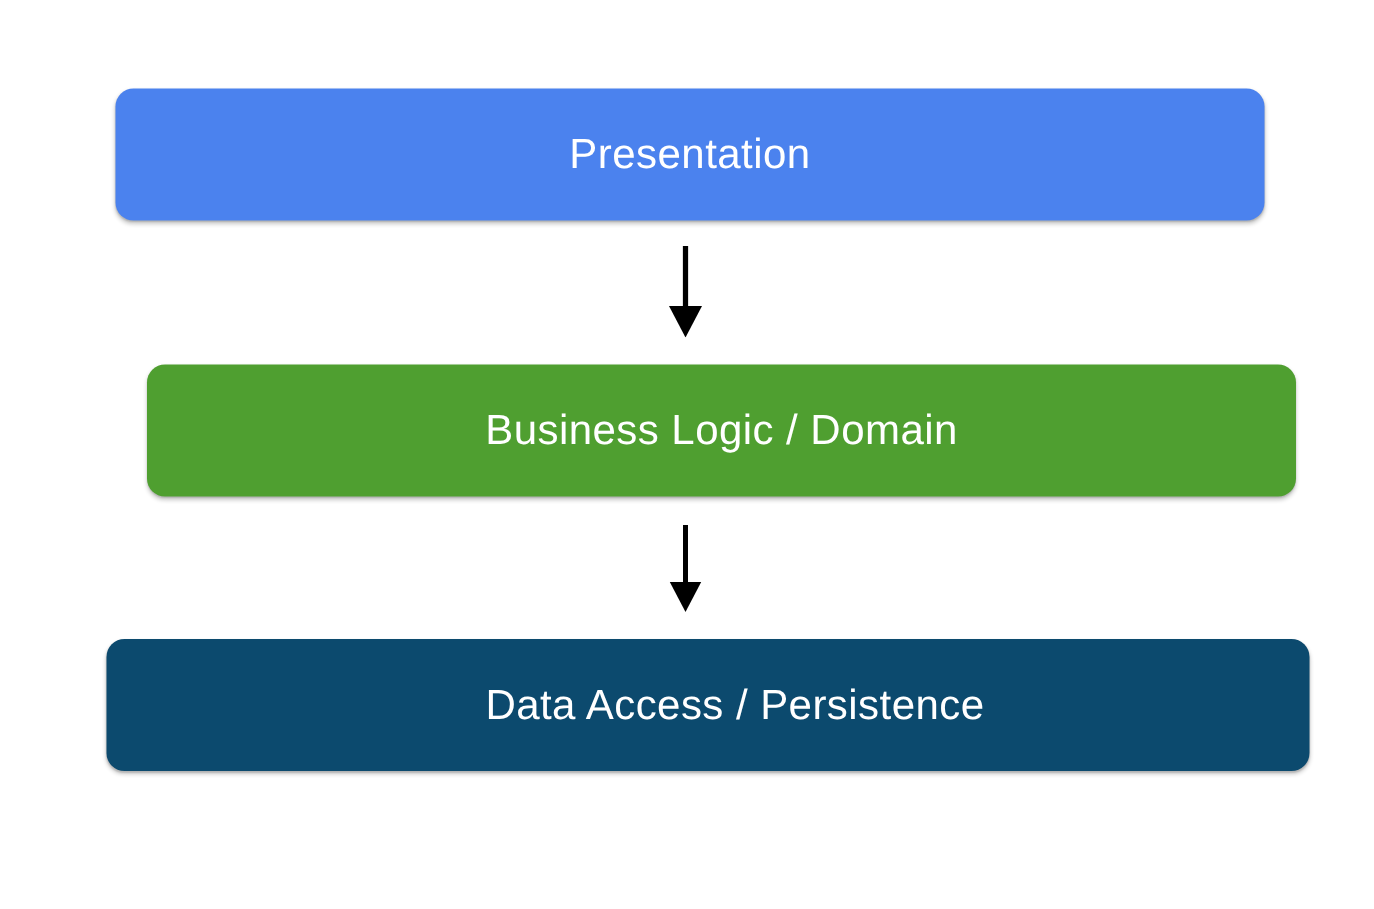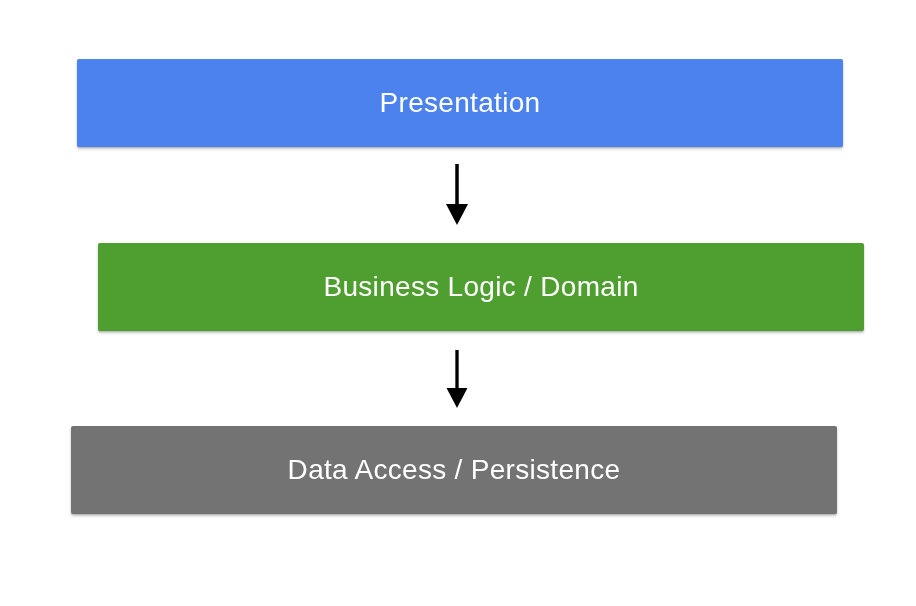--- a/index.html
+++ b/index.html
@@ -12,21 +12,21 @@
     position: relative;
     width: 916px;
     height: 606px;
     background: #ffffff;
     overflow: hidden;
   }
   .layer-box {
     position: absolute;
     width: 766px;
     height: 88px;
-    border-radius: 2px;
+    border-radius: 12px;
     display: flex;
     align-items: center;
     justify-content: center;
     box-shadow: 0 2px 3px rgba(0,0,0,0.22), 0 1px 1px rgba(0,0,0,0.12);
   }
   .layer-label {
     color: #ffffff;
     font-size: 28px;
     font-weight: 400;
     letter-spacing: 0.3px;
@@ -66,17 +66,17 @@
     <span class="layer-label">Business Logic / Domain</span>
   </div>
 
   <div class="arrow arrow-2" style="color: rgb(0, 0, 0);">
     <svg viewBox="0 0 26 62" xmlns="http://www.w3.org/2000/svg" aria-hidden="true">
       <line x1="13" y1="1" x2="13" y2="43" stroke="currentColor" stroke-width="3.5"></line>
       <polygon points="2,41 24,41 13,62" fill="currentColor"></polygon>
     </svg>
   </div>
 
-  <div class="layer-box box-data" style="background-color: #737373;">
+  <div class="layer-box box-data" style="background-color: #0c4a6e; padding-left: 36px;">
     <span class="layer-label">Data Access / Persistence</span>
   </div>
 
 </div>
 
 </body></html>

